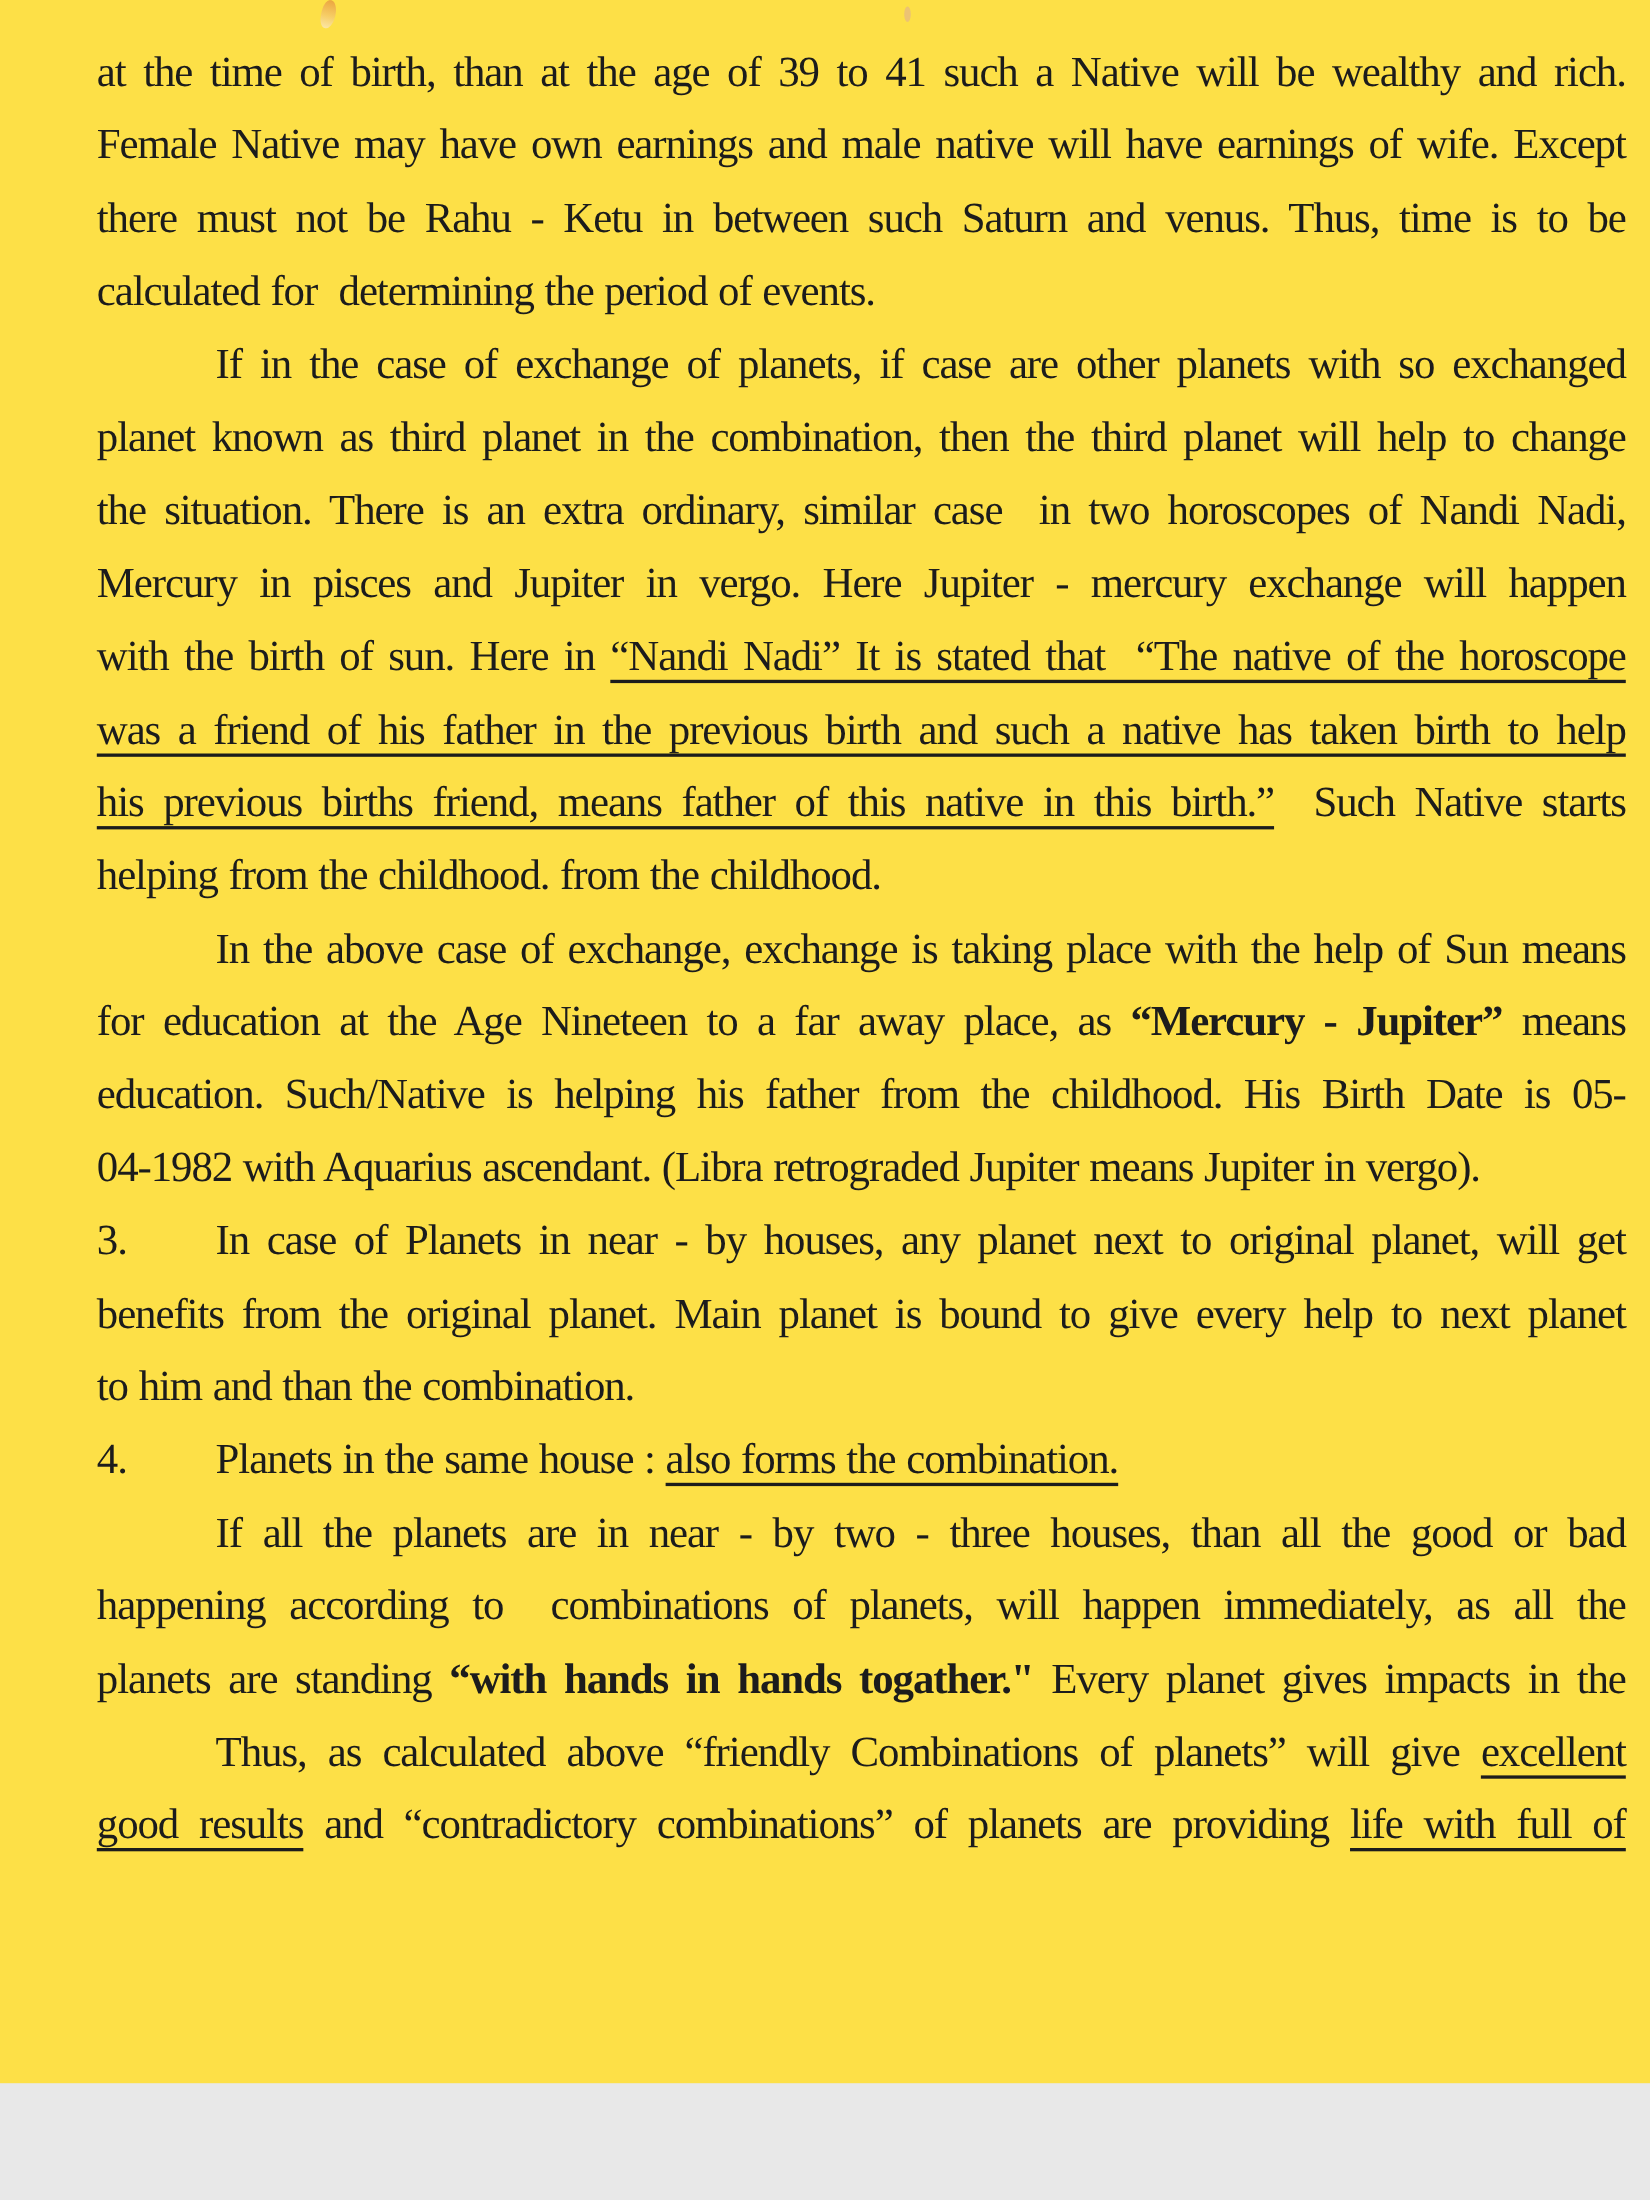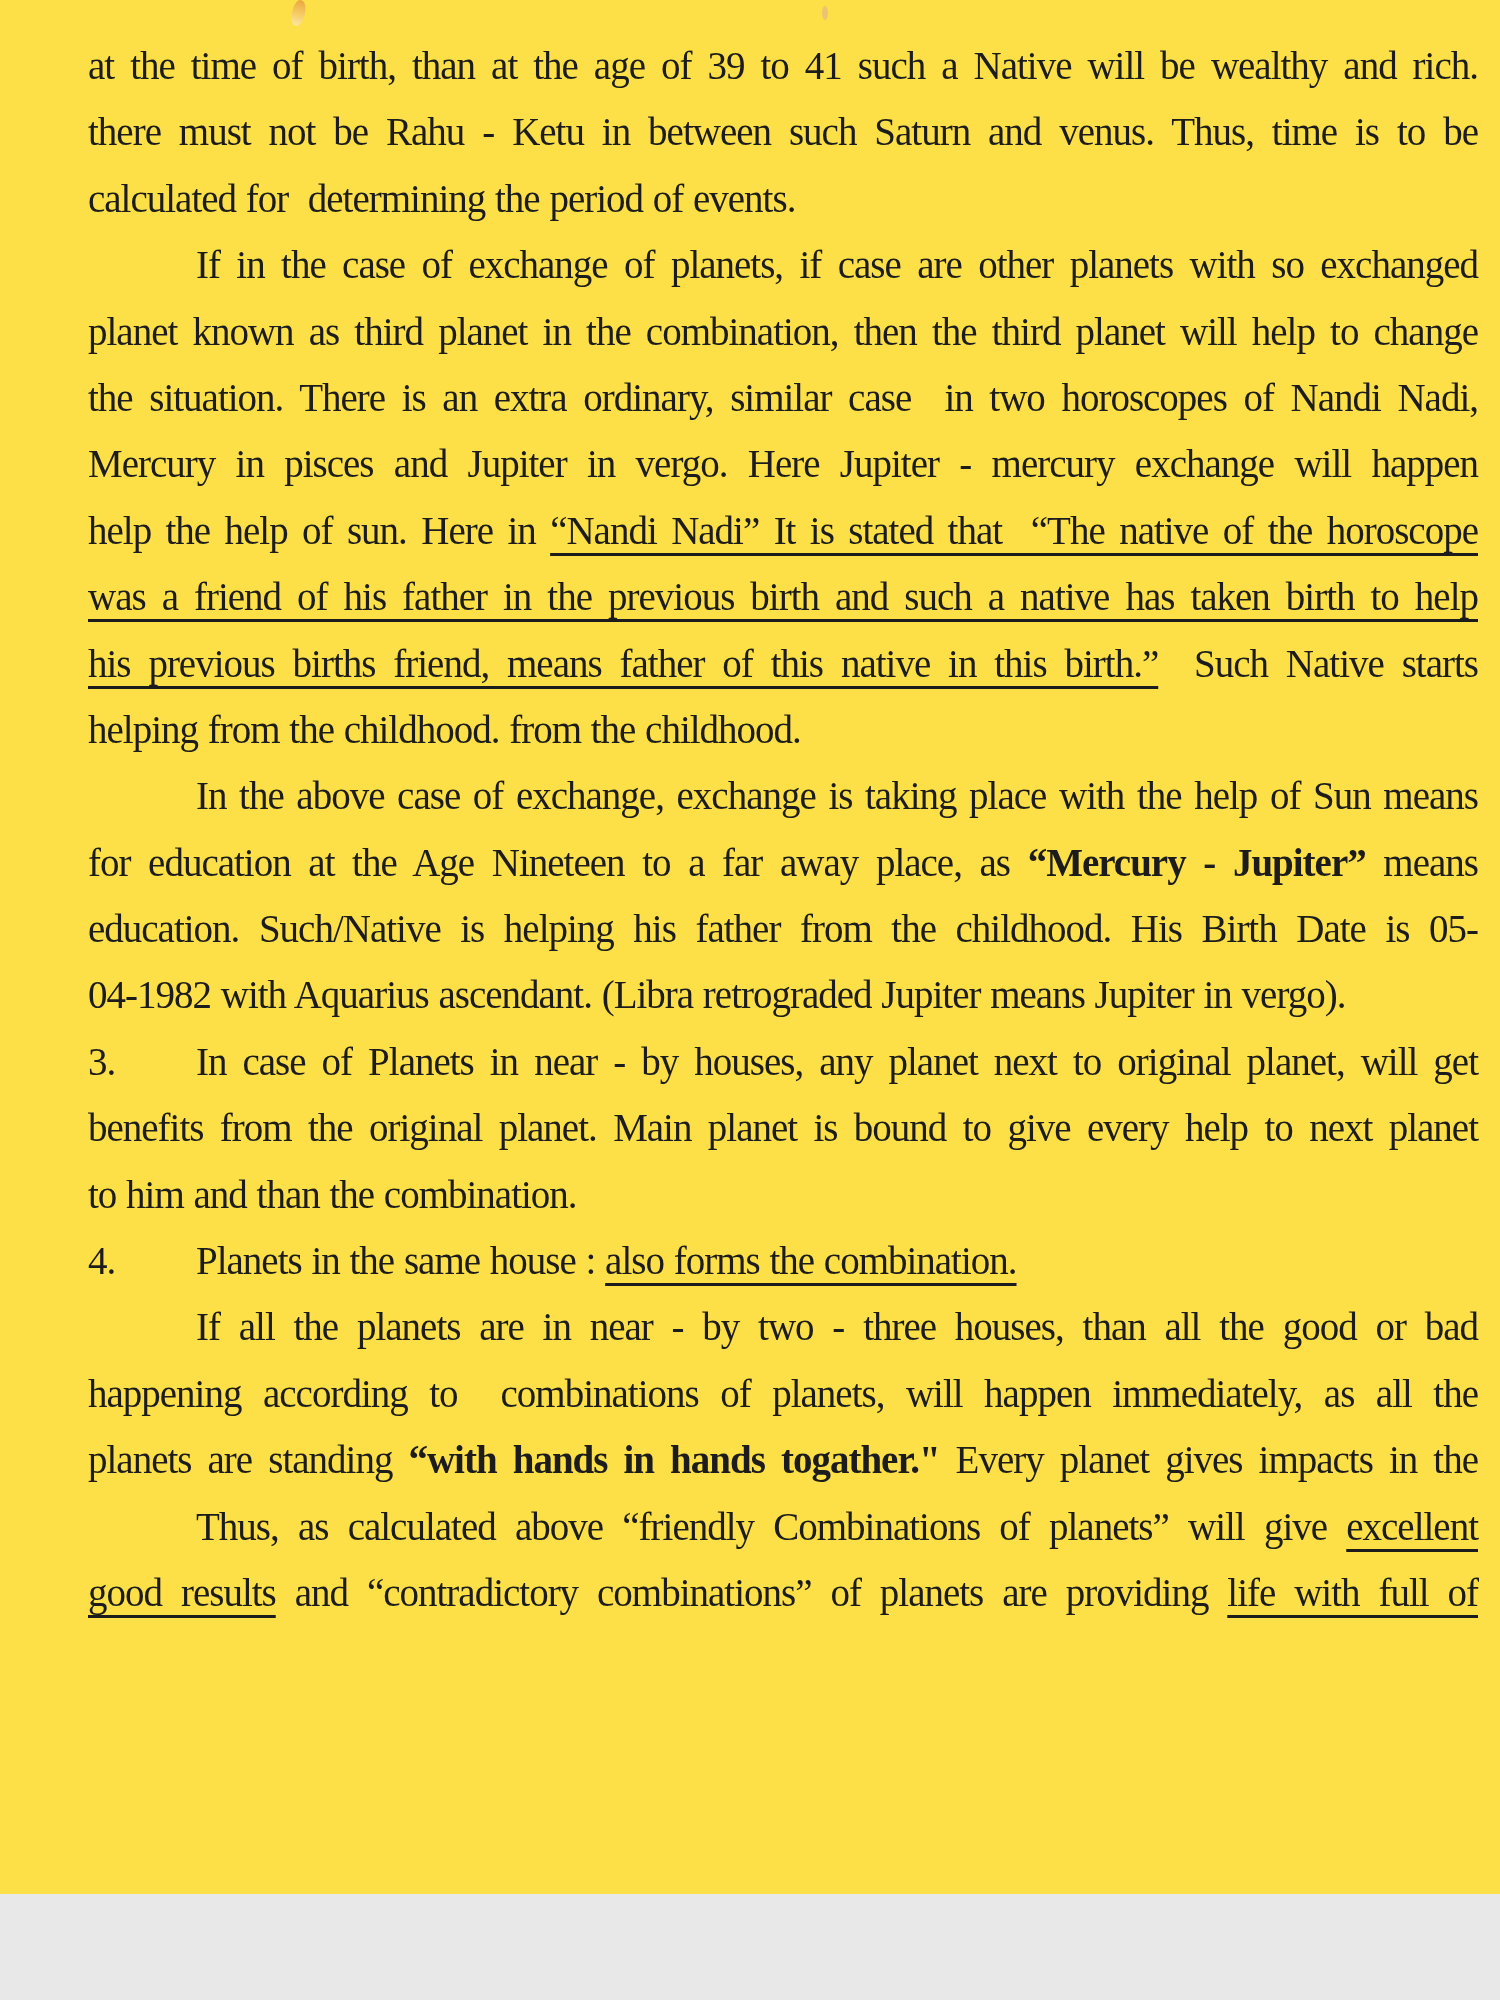--- a/index.html
+++ b/index.html
@@ -94,27 +94,28 @@
   }
 </style>
 </head>
 <body>
 
 <div class="page">
   <div class="artifact-flame"></div>
   <div class="artifact-pink"></div>
   <div class="text-block" id="lines-container">
       <div class="line"><span class="">at the time of birth, than at the age of 39 to 41 such a Native will be wealthy and rich.</span></div>
+      <div class="line"><span class="">Female Native may have own earnings and male native will have earnings of wife. Except</span></div>
       <div class="line"><span class="">there must not be Rahu - Ketu in between such Saturn and venus. Thus, time is to be</span></div>
       <div class="line no-just"><span class="">calculated for &nbsp;determining the period of events.</span></div>
       <div class="line" style="text-indent: 108px;"><span class="">If in the case of exchange of planets, if case are other planets with so exchanged</span></div>
       <div class="line"><span class="">planet known as third planet in the combination, then the third planet will help to change</span></div>
       <div class="line"><span class="">the situation. There is an extra ordinary, similar case &nbsp;in two horoscopes of Nandi Nadi,</span></div>
       <div class="line"><span class="">Mercury in pisces and Jupiter in vergo. Here Jupiter - mercury exchange will happen</span></div>
-      <div class="line"><span class="">help the help of sun. Here in </span><span class="seg-underline">“Nandi Nadi” It is stated that &nbsp;“The native of the horoscope</span></div>
+      <div class="line"><span class="">with the birth of sun. Here in </span><span class="seg-underline">“Nandi Nadi” It is stated that &nbsp;“The native of the horoscope</span></div>
       <div class="line"><span class="seg-underline">was a friend of his father in the previous birth and such a native has taken birth to help</span></div>
       <div class="line"><span class="seg-underline">his previous births friend, means father of this native in this birth.”</span><span class="">&nbsp; Such Native starts</span></div>
       <div class="line no-just"><span class="">helping from the childhood. from the childhood.</span></div>
       <div class="line" style="text-indent: 108px;"><span class="">In the above case of exchange, exchange is taking place with the help of Sun means</span></div>
       <div class="line"><span class="">for education at the Age Nineteen to a far away place, as </span><span class="seg-bold ">“Mercury - Jupiter”</span><span class=""> means</span></div>
       <div class="line"><span class="">education. Such/Native is helping his father from the childhood. His Birth Date is 05-</span></div>
       <div class="line no-just"><span class="">04-1982 with Aquarius ascendant. (Libra retrograded Jupiter means Jupiter in vergo).</span></div>
       <div class="line"><span class="num">3.</span><span class="">In case of Planets in near - by houses, any planet next to original planet, will get</span></div>
       <div class="line"><span class="">benefits from the original planet. Main planet is bound to give every help to next planet</span></div>
       <div class="line no-just"><span class="">to him and than the combination.</span></div>

